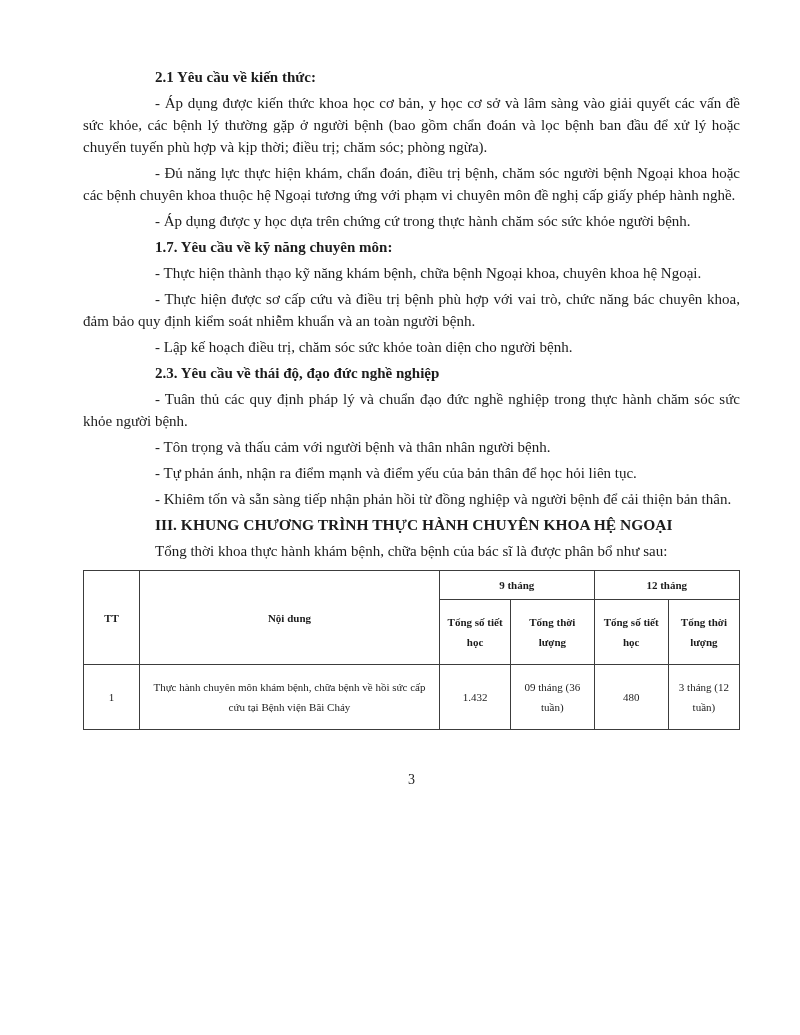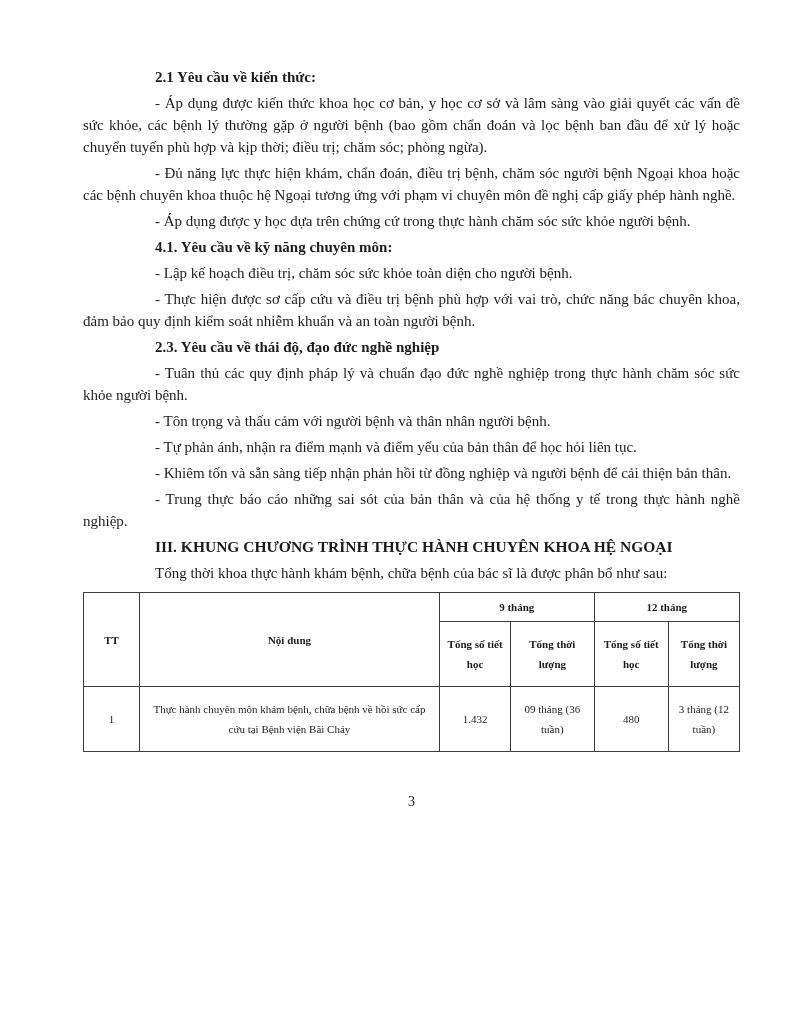--- a/index.html
+++ b/index.html
@@ -77,29 +77,29 @@
 </style>
 </head>
 <body>
 
 <div class="page">
 
   <p class="para head">2.1 Yêu cầu về kiến thức:</p>
   <p class="para">- Áp dụng được kiến thức khoa học cơ bản, y học cơ sở và lâm sàng vào giải quyết các vấn đề sức khỏe, các bệnh lý thường gặp ở người bệnh (bao gồm chẩn đoán và lọc bệnh ban đầu để xử lý hoặc chuyển tuyến phù hợp và kịp thời; điều trị; chăm sóc; phòng ngừa).</p>
   <p class="para">- Đủ năng lực thực hiện khám, chẩn đoán, điều trị bệnh, chăm sóc người bệnh Ngoại khoa hoặc các bệnh chuyên khoa thuộc hệ Ngoại tương ứng với phạm vi chuyên môn đề nghị cấp giấy phép hành nghề.</p>
   <p class="para">- Áp dụng được y học dựa trên chứng cứ trong thực hành chăm sóc sức khỏe người bệnh.</p>
-  <p class="para head">4.1. Yêu cầu về kỹ năng chuyên môn:</p>
+  <p class="para head">1.7. Yêu cầu về kỹ năng chuyên môn:</p>
+  <p class="para">- Thực hiện thành thạo kỹ năng khám bệnh, chữa bệnh Ngoại khoa, chuyên khoa hệ Ngoại.</p>
+  <p class="para">- Thực hiện được sơ cấp cứu và điều trị bệnh phù hợp với vai trò, chức năng bác chuyên khoa, đảm bảo quy định kiểm soát nhiễm khuẩn và an toàn người bệnh.</p>
   <p class="para">- Lập kế hoạch điều trị, chăm sóc sức khỏe toàn diện cho người bệnh.</p>
-  <p class="para">- Thực hiện được sơ cấp cứu và điều trị bệnh phù hợp với vai trò, chức năng bác chuyên khoa, đảm bảo quy định kiểm soát nhiễm khuẩn và an toàn người bệnh.</p>
   <p class="para head">2.3. Yêu cầu về thái độ, đạo đức nghề nghiệp</p>
   <p class="para">- Tuân thủ các quy định pháp lý và chuẩn đạo đức nghề nghiệp trong thực hành chăm sóc sức khỏe người bệnh.</p>
   <p class="para">- Tôn trọng và thấu cảm với người bệnh và thân nhân người bệnh.</p>
   <p class="para">- Tự phản ánh, nhận ra điểm mạnh và điểm yếu của bản thân để học hỏi liên tục.</p>
   <p class="para">- Khiêm tốn và sẵn sàng tiếp nhận phản hồi từ đồng nghiệp và người bệnh để cải thiện bản thân.</p>
-  <p class="para">- Trung thực báo cáo những sai sót của bản thân và của hệ thống y tế trong thực hành nghề nghiệp.</p>
 
   <p class="main-heading">III. KHUNG CHƯƠNG TRÌNH THỰC HÀNH CHUYÊN KHOA HỆ NGOẠI</p>
   <p class="para">Tổng thời khoa thực hành khám bệnh, chữa bệnh của bác sĩ là được phân bổ như sau:</p>
 
   <table class="schedule">
     <colgroup>
       <col class="col-tt">
         <col class="col-nd">
         <col class="col-t9a">
         <col class="col-t9b">

